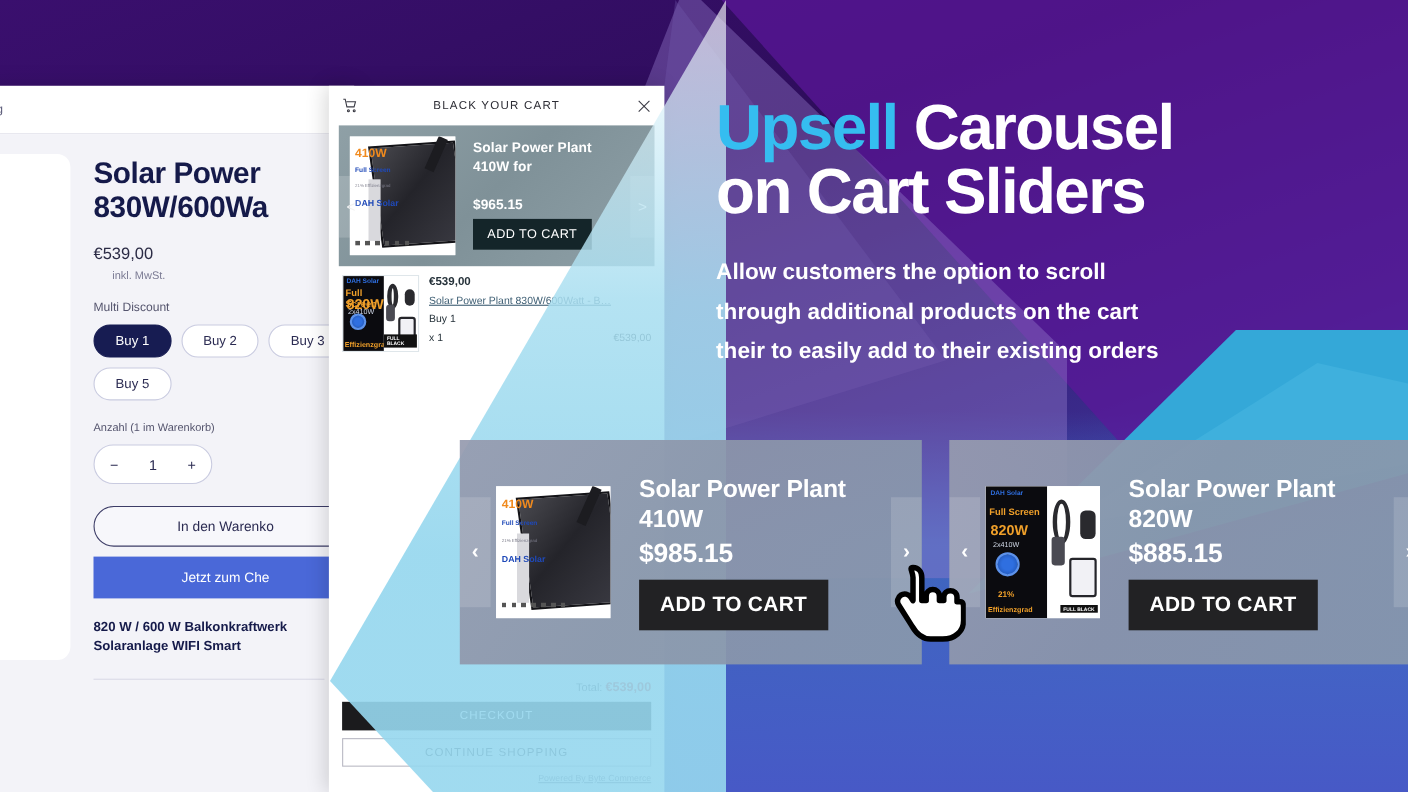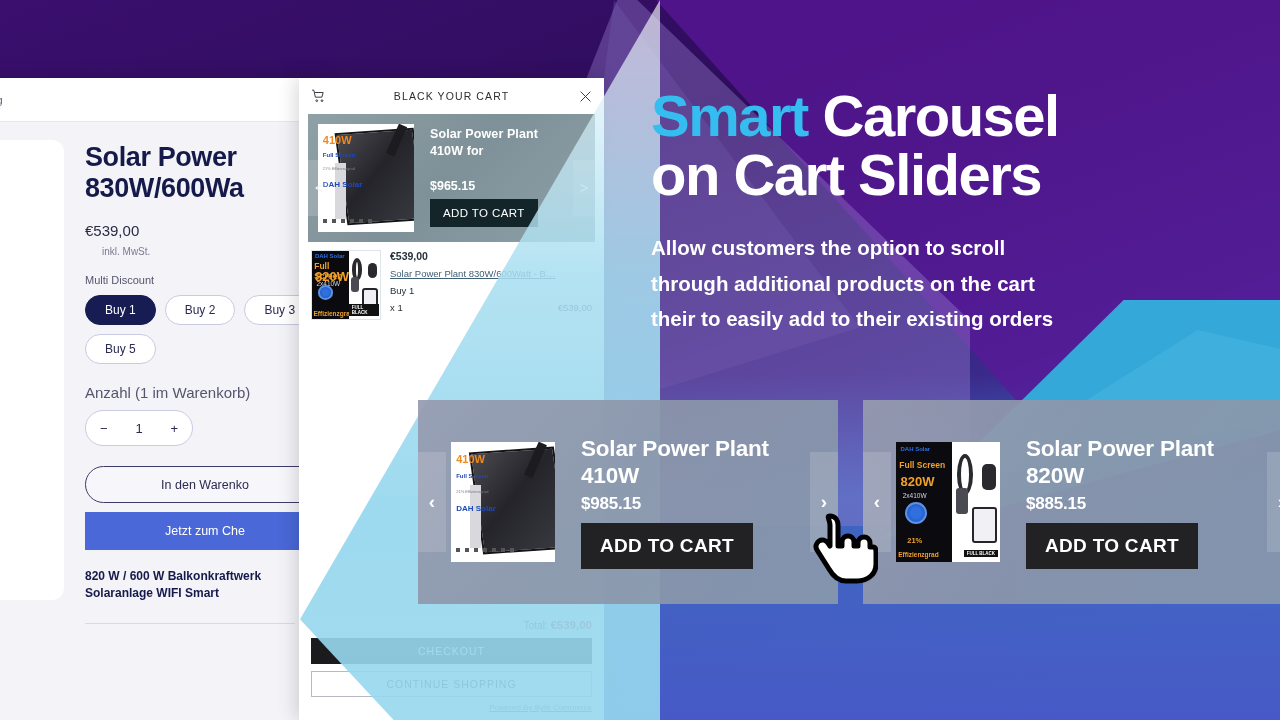--- a/index.html
+++ b/index.html
@@ -76,21 +76,21 @@
   }
   .p-price { margin-top: 18px; font-size: 15px; color: #2b2b45; }
   .p-tax { margin-top: 7px; font-size: 10px; color: #7b7b94; margin-left: 17px; }
   .p-label { margin-top: 17px; font-size: 11px; color: #55556e; }
   .chips { display: flex; flex-wrap: wrap; gap: 9px; margin-top: 9px; width: 250px; }
   .chip {
     border: 1px solid #c9cbe0; border-radius: 20px; padding: 7px 19px;
     font-size: 12px; color: #2b2b52; background: #fff;
   }
   .chip.active { background: #171c52; color: #fff; border-color: #171c52; }
-  .qty-label { margin-top: 20px; font-size: 15px; color: #55556e; }
+  .qty-label { margin-top: 20px; font-size: 10px; color: #55556e; }
   .qty {
     margin-top: 9px; width: 108px; height: 36px; border: 1px solid #c9cbe0;
     border-radius: 20px; display: flex; align-items: center;
     justify-content: space-around; font-size: 13px; color: #2b2b52; background: #fff;
   }
   .btn-outline {
     margin-top: 20px; height: 37px; width: 240px; border: 1px solid #3c3c66;
     border-radius: 20px; background: #f7f7fb; display: flex; align-items: center;
     justify-content: center; font-size: 12.5px; color: #2b2b52;
   }
@@ -182,21 +182,21 @@
     display: flex; align-items: center; overflow: hidden;
   }
   #card-a { left: 418px; width: 420px; }
   #card-b { left: 863px; width: 432px; }
   .card-thumb {
     width: 104px; height: 120px; margin-left: 33px; background: #fff;
     position: relative; overflow: hidden; flex: 0 0 auto;
   }
   .card-info { margin-left: 26px; color: #fff; }
   .card-name { font-size: 22.5px; font-weight: bold; line-height: 1.22; letter-spacing: -.2px; }
-  .card-price { font-size: 17px; font-weight: bold; margin-top: 5px; letter-spacing: -.2px; }
+  .card-price { font-size: 24px; font-weight: bold; margin-top: 5px; letter-spacing: -.2px; }
   .card-atc {
     margin-top: 9px; background: #222224; color: #fff; font-size: 19px; font-weight: bold;
     letter-spacing: .3px; padding: 12px 19px; display: inline-block;
   }
   .card-arrow {
     position: absolute; top: 52px; width: 28px; height: 100px;
     background: rgba(255,255,255,.14); color: #fff; font-size: 19px; font-weight: bold;
     display: flex; align-items: center; justify-content: center;
   }
   .card-arrow.l { left: 0; } .card-arrow.r { right: 0; }
@@ -385,21 +385,21 @@
     <div class="btn-checkout">CHECKOUT</div>
     <div class="btn-continue">CONTINUE SHOPPING</div>
     <div class="powered">Powered By Byte Commerce</div>
   </div>
 </div>
 
 <div class="tri-lightblue"></div>
 
 <div style="position:absolute; left:651px; top:88px; width:600px;">
   <div style="font-size:58px; font-weight:bold; line-height:.98; color:#fff; letter-spacing:-1.5px;">
-    <span style="color:#35bdf0;">Smart</span><span> Carousel</span>
+    <span style="color:#35bdf0;">Upsell</span><span> Carousel</span>
   </div>
   <div style="font-size:58px; font-weight:bold; line-height:1.05; color:#fff; letter-spacing:-1.5px;">on Cart Sliders</div>
   <div style="margin-top:24px; font-size:20.5px; font-weight:bold; line-height:1.75; color:#fff;">
     <div>Allow customers the option to scroll</div>
     <div>through additional products on the cart</div>
     <div>their to easily add to their existing orders</div>
   </div>
 </div>
 
 <div class="card" id="card-a">

